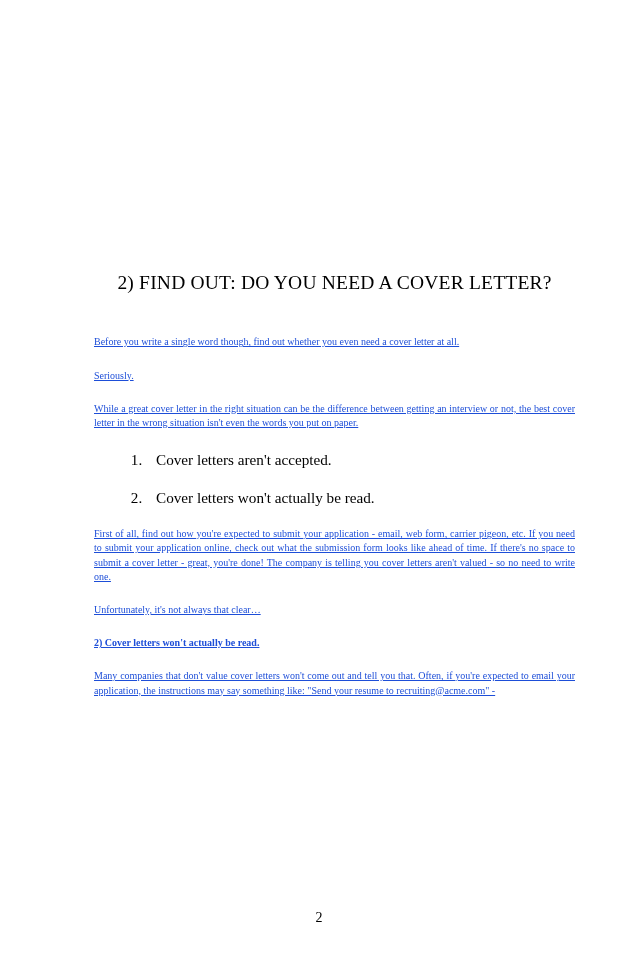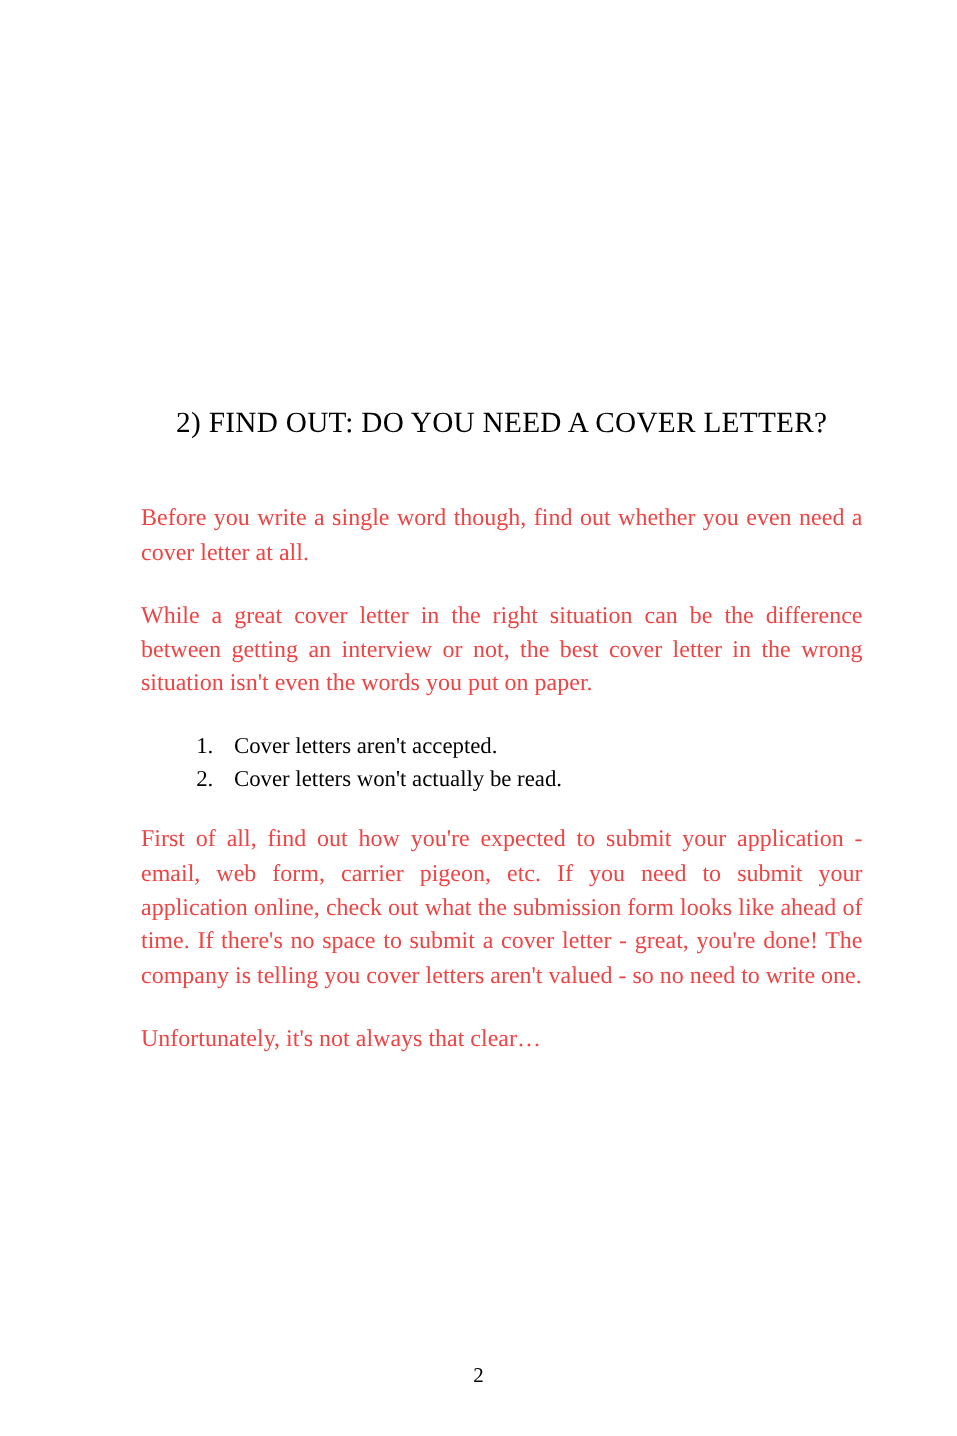--- a/index.html
+++ b/index.html
@@ -31,38 +31,39 @@
     font-family: "Liberation Serif", serif;
     font-size: 19.5px;
     font-weight: normal;
     text-align: center;
     letter-spacing: 0.2px;
     margin: 0 0 40px 0;
     line-height: 1.3;
     color: #000000;
   }
   p.para {
-    font-size: 16px;
+    font-size: 10px;
     line-height: 1.42;
     margin: 0 0 19px 0;
     text-align: justify;
     text-justify: inter-word;
-    color: #ef4444;
+    color: #1d4ed8;
+    text-decoration: underline;
   }
   p.para.bold {
     font-weight: bold;
   }
   ol.numlist {
     margin: 0 0 19px 0;
     padding-left: 52px;
     font-size: 15.2px;
     line-height: 1.42;
   }
   ol.numlist li {
-    margin-bottom: 0;
+    margin-bottom: 16px;
     padding-left: 10px;
   }
   ol.numlist li:last-child {
     margin-bottom: 12px;
   }
   .page-number {
     position: absolute;
     left: 0;
     right: 0;
     top: 910px;
@@ -74,32 +75,35 @@
 </head>
 <body>
 
 <div class="page">
   <div class="content">
 
     <h1 class="doc-title">2) FIND OUT: DO YOU NEED A COVER LETTER?</h1>
 
     <p class="para">Before you write a single word though, find out whether you even need a cover letter at all.</p>
 
+    <p class="para">Seriously.</p>
 
     <p class="para">While a great cover letter in the right situation can be the difference between getting an interview or not, the best cover letter in the wrong situation isn't even the words you put on paper.</p>
 
 
     <ol class="numlist">
       <li>Cover letters aren't accepted.</li>
       <li>Cover letters won't actually be read.</li>
     </ol>
 
 
     <p class="para">First of all, find out how you're expected to submit your application - email, web form, carrier pigeon, etc. If you need to submit your application online, check out what the submission form looks like ahead of time. If there's no space to submit a cover letter - great, you're done! The company is telling you cover letters aren't valued - so no need to write one.</p>
 
     <p class="para">Unfortunately, it's not always that clear…</p>
 
+    <p class="para bold">2) Cover letters won't actually be read.</p>
 
+    <p class="para">Many companies that don't value cover letters won't come out and tell you that. Often, if you're expected to email your application, the instructions may say something like: "Send your resume to recruiting@acme.com" -</p>
 
   </div>
 
   <div class="page-number">2</div>
 </div>
 
 </body></html>

